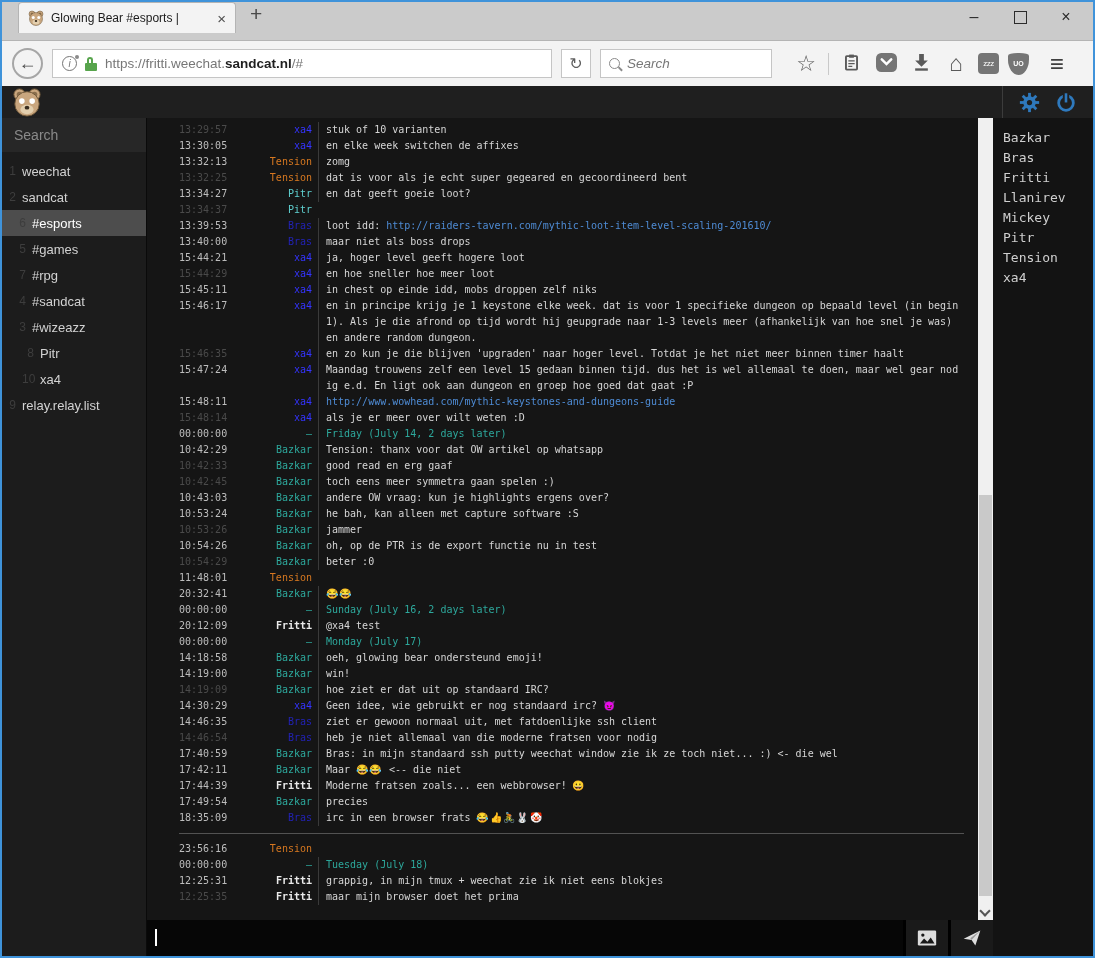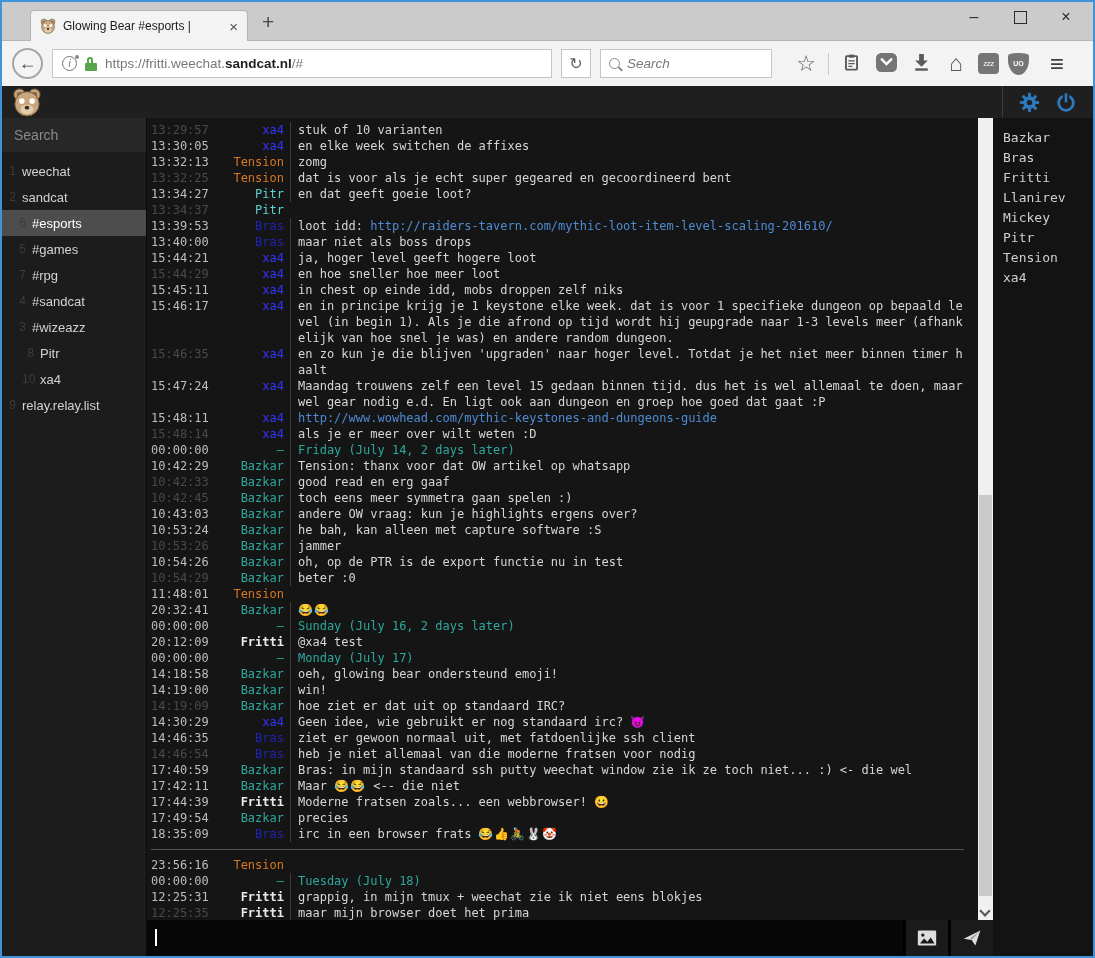--- a/index.html
+++ b/index.html
@@ -1,21 +1,21 @@
 <!DOCTYPE html>
 <html><head>
 <meta charset="utf-8">
 <style>
   html,body{margin:0;padding:0;}
   body{width:1095px;height:958px;position:relative;overflow:hidden;
        font-family:"Liberation Sans",sans-serif;background:#3f93da;}
   .frame{position:absolute;inset:0;border:2px solid #3f93da;display:flex;flex-direction:column;background:#151515;}
 
   
-  .tabstrip{height:38px;background:#cbcbcb;display:flex;align-items:flex-end;padding-left:28px;position:relative;border-bottom:1px solid #b4b4b4;flex:none;}
+  .tabstrip{height:38px;background:#cbcbcb;display:flex;padding-left:16px;position:relative;border-bottom:1px solid #b4b4b4;flex:none;}
   .tab{height:30px;width:198px;background:#f3f3f3;border:1px solid #b4b4b4;border-bottom:none;border-radius:4px 4px 0 0;display:flex;align-items:center;padding:0 9px;margin-bottom:-1px;}
   .tab-title{font-size:12px;color:#1b1b1b;flex:1;margin-left:7px;white-space:nowrap;overflow:hidden;}
   .tab-close{color:#4f4f4f;font-size:15px;line-height:1;}
   .newtab{font-size:21px;color:#4a4a4a;margin-left:14px;margin-bottom:6px;}
   .wincontrols{position:absolute;right:4px;top:0;display:flex;}
   .winbtn{width:46px;height:30px;display:flex;align-items:center;justify-content:center;font-size:16px;color:#2b2b2b;}
   .maxbox{width:11px;height:11px;border:1px solid #2b2b2b;}
 
   .navbar{height:45px;background:#f3f3f3;display:flex;align-items:center;padding:0 10px;gap:9px;flex:none;}
   .backbtn{width:31px;height:31px;border:2px solid #a6a6a6;border-radius:50%;color:#4a4a4a;font-size:18px;display:flex;align-items:center;justify-content:center;flex:none;box-sizing:border-box;}
@@ -50,21 +50,21 @@
   .buflist{padding-top:6px;}
   .buf{height:26px;display:flex;align-items:center;font-size:13px;color:#d2d2d2;}
   .buf .bnum{color:#3d3d3d;width:12px;text-align:right;margin-right:6px;font-size:12px;flex:none;}
   .indent0{padding-left:2px;}
   .indent1{padding-left:12px;}
   .indent2{padding-left:20px;}
   .buf.sel{background:#4d4d4d;color:#fff;}
 
   .center{flex:1;display:flex;flex-direction:column;min-width:0;}
   .chatrow{flex:1;display:flex;min-height:0;}
-  .chat{flex:1;background:#151515;font-family:"DejaVu Sans Mono",monospace;font-size:12px;line-height:16px;padding:4px 14px 0 4px;overflow:hidden;min-width:0;}
+  .chat{flex:1;background:#151515;font-family:"DejaVu Sans Mono",monospace;font-size:10px;line-height:16px;padding:4px 14px 0 4px;overflow:hidden;min-width:0;margin-left:28px;}
   .line{display:flex;align-items:stretch;}
   .time{width:63px;color:#bdbdbd;flex:none;}
   .time.dim{color:#4a4a4a;}
   .nick{width:62px;text-align:right;flex:none;margin-left:8px;white-space:nowrap;overflow:hidden;}
   .nick[data-nick="Fritti"]{font-weight:bold;}
   .msg{flex:1;margin-left:6px;border-left:1px solid #3a3a3a;padding-left:7px;color:#d6d6d6;word-break:break-all;white-space:pre-wrap;min-width:0;}
   .line.date .msg{color:#2da89c;}
   .datedash{color:#2da89c;}
   a.msglink{color:#4e8bd4;text-decoration:none;}
   .emoji{color:#ecc649;letter-spacing:1px;}

